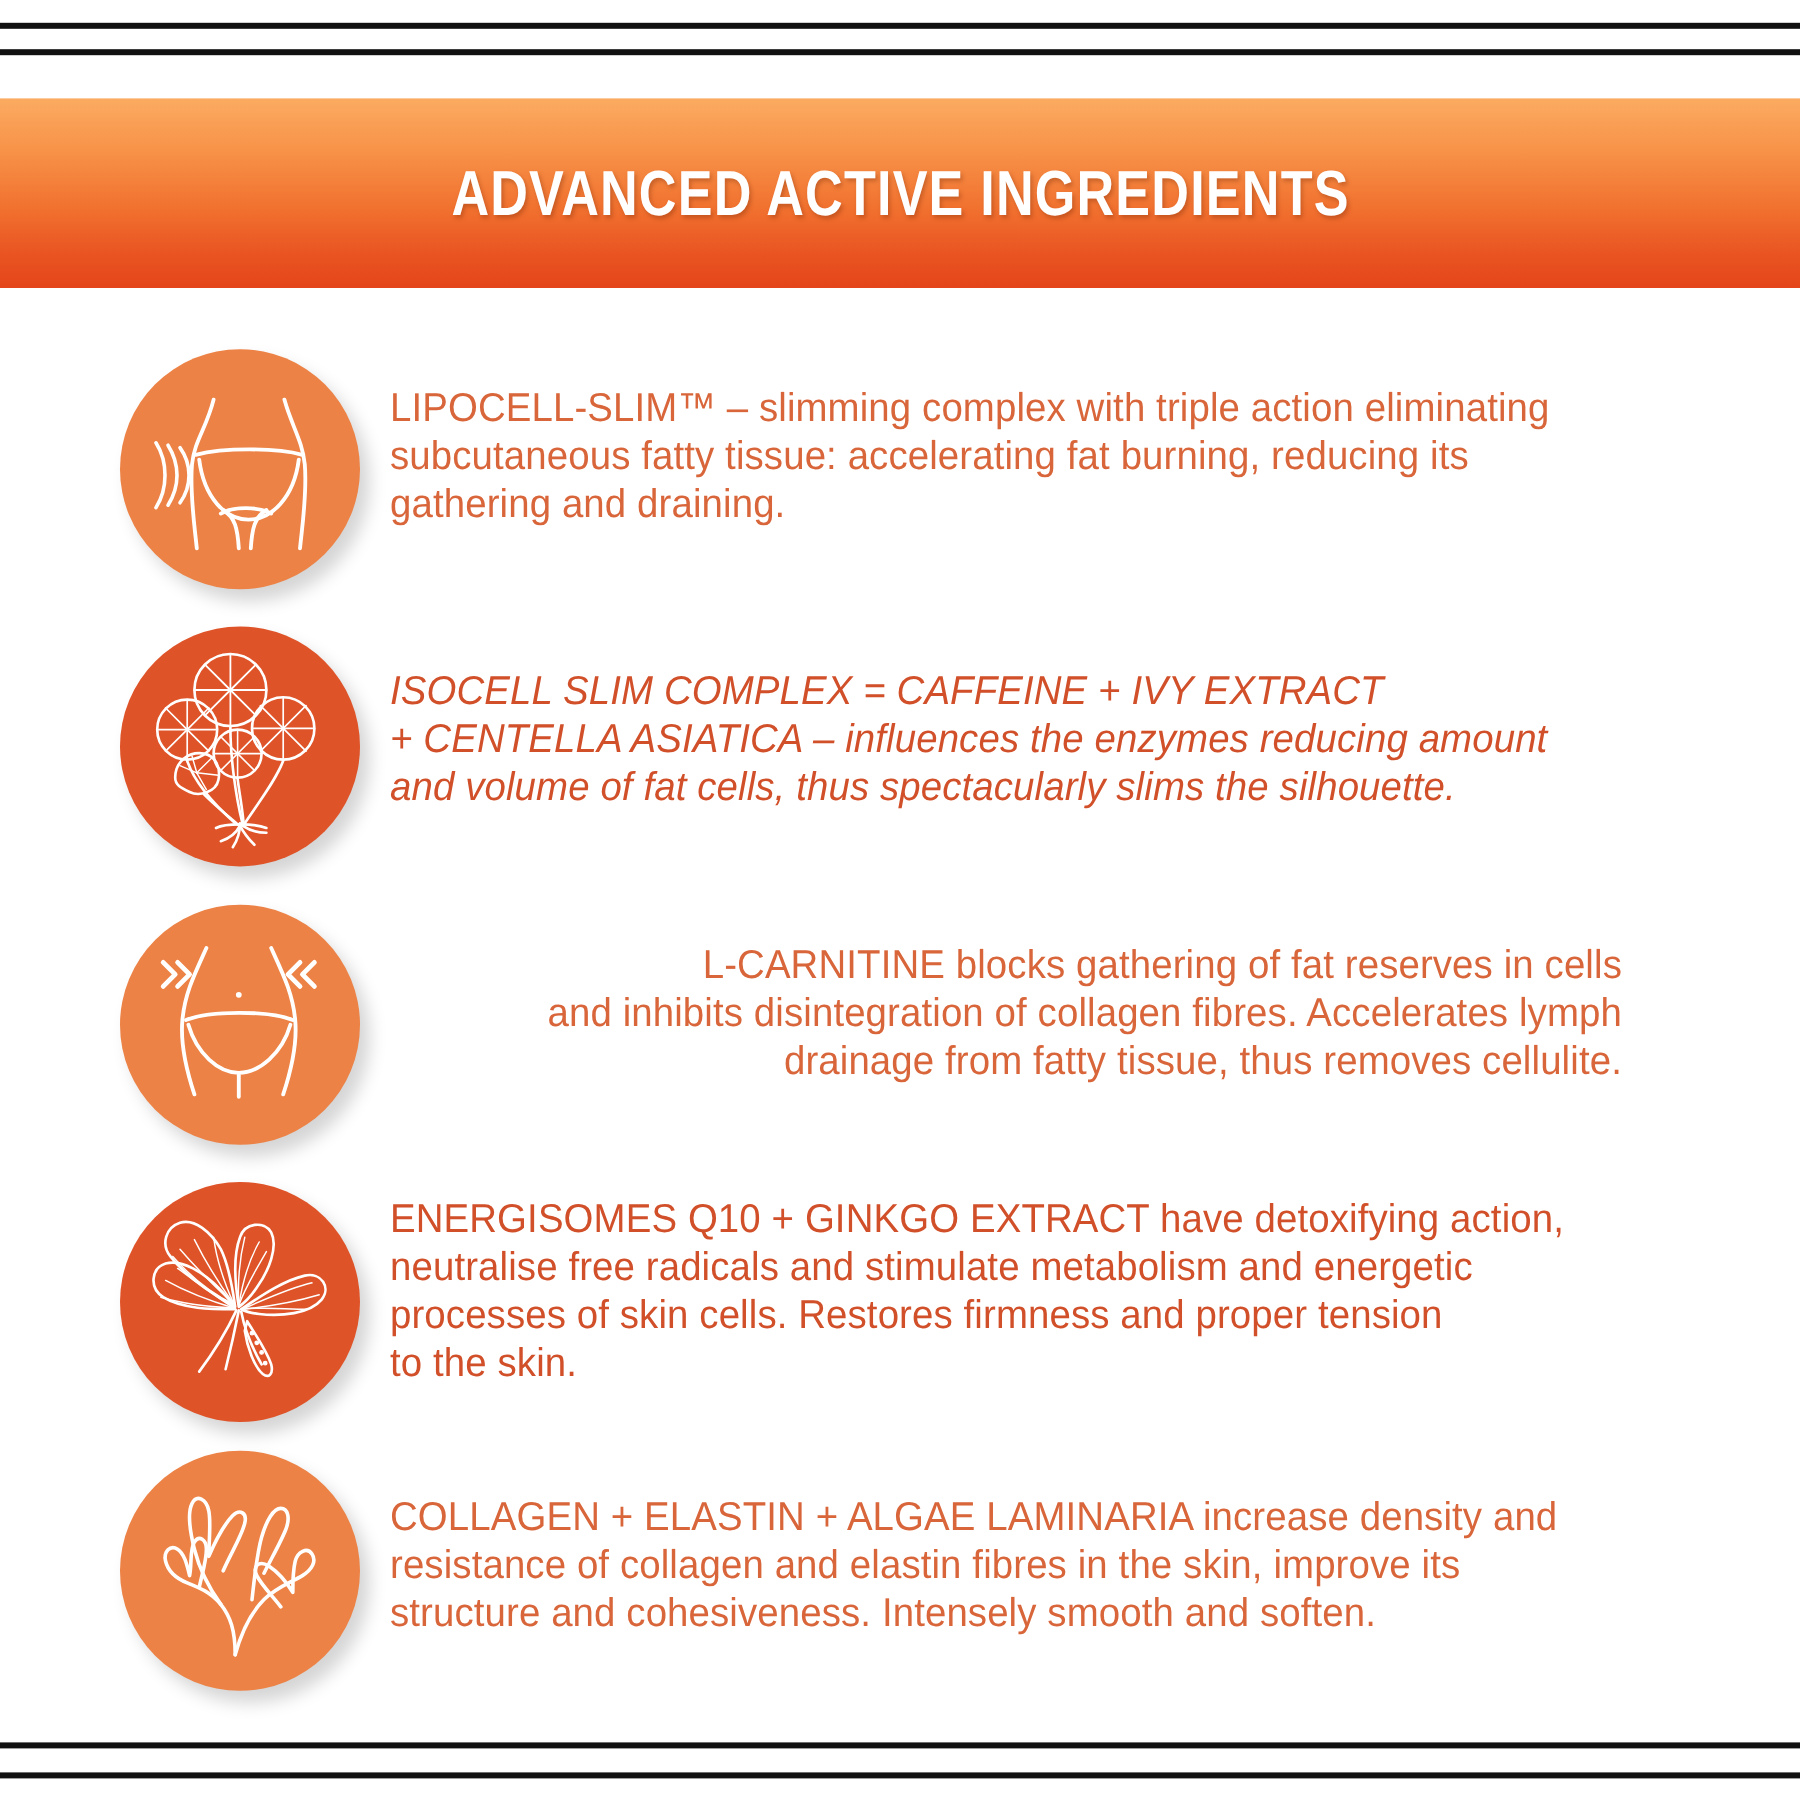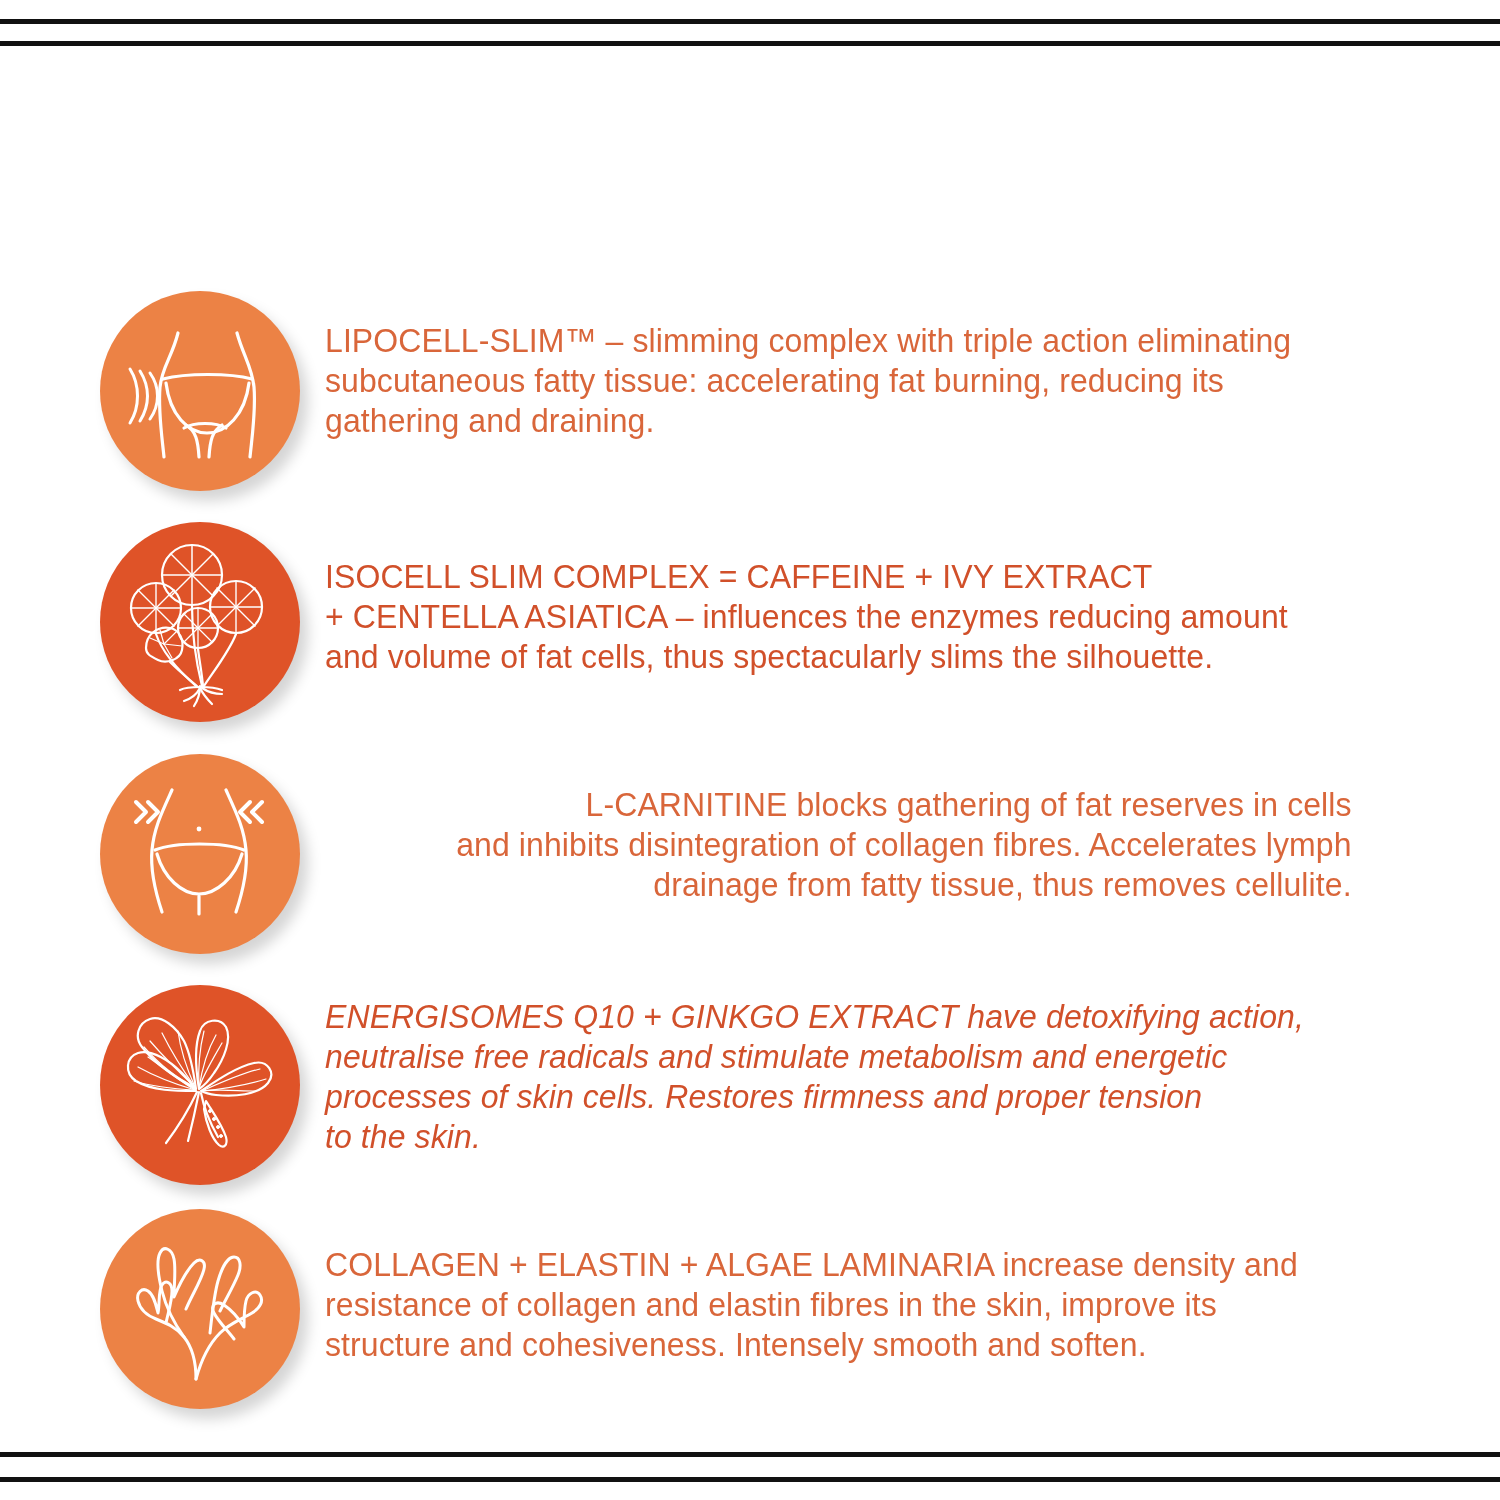--- a/index.html
+++ b/index.html
@@ -67,33 +67,36 @@
   .row-2 .badge{top:45px;}
   .row-2 .copy{top:80px;}
   .row-3 .badge{top:47px;}
   .row-3 .copy{top:78px;}
   .row-4 .badge{top:48px;}
   .row-4 .copy{top:60px;}
   .row-5 .badge{top:42px;}
   .row-5 .copy{top:78px;}
 
   .row-1{height:231px;}
-  .row-2{height:230px;}
+  .row-2{height:230px;font-style:italic;}
   .row-3{height:230px;text-align:right;}
-  .row-4{height:230px;font-style:italic;}
+  .row-4{height:230px;}
   .row-5{height:230px;}
 </style>
 </head>
 <body>
 
 <div class="page">
 
   <div class="rule rule-top-1" style="background: rgb(17, 17, 17);"></div>
   <div class="rule rule-top-2" style="background: rgb(17, 17, 17);"></div>
 
+  <div class="banner" style="background: linear-gradient(rgb(251, 171, 97) 0%, rgb(247, 146, 72) 28%, rgb(241, 113, 47) 58%, rgb(233, 84, 34) 82%, rgb(228, 69, 26) 100%);">
+    <div class="banner-title" style="color: rgb(255, 255, 255);">ADVANCED ACTIVE INGREDIENTS</div>
+  </div>
 
   <div class="rows">
 
     <div class="row row-1">
       <div class="badge" style="background: rgb(236, 130, 69);">
         <span>
         <svg width="200" height="200" viewBox="0 0 200 200" fill="none" stroke="#fff" stroke-width="3.2" stroke-linecap="round" stroke-linejoin="round">
           <path d="M78 42 C72 66 62 76 60 96 C58 120 62 146 64 166"></path>
           <path d="M137 42 C143 64 152 76 154 96 C156 120 152 146 150 166"></path>
           <path d="M63 88 C86 82 130 82 152 88"></path>

